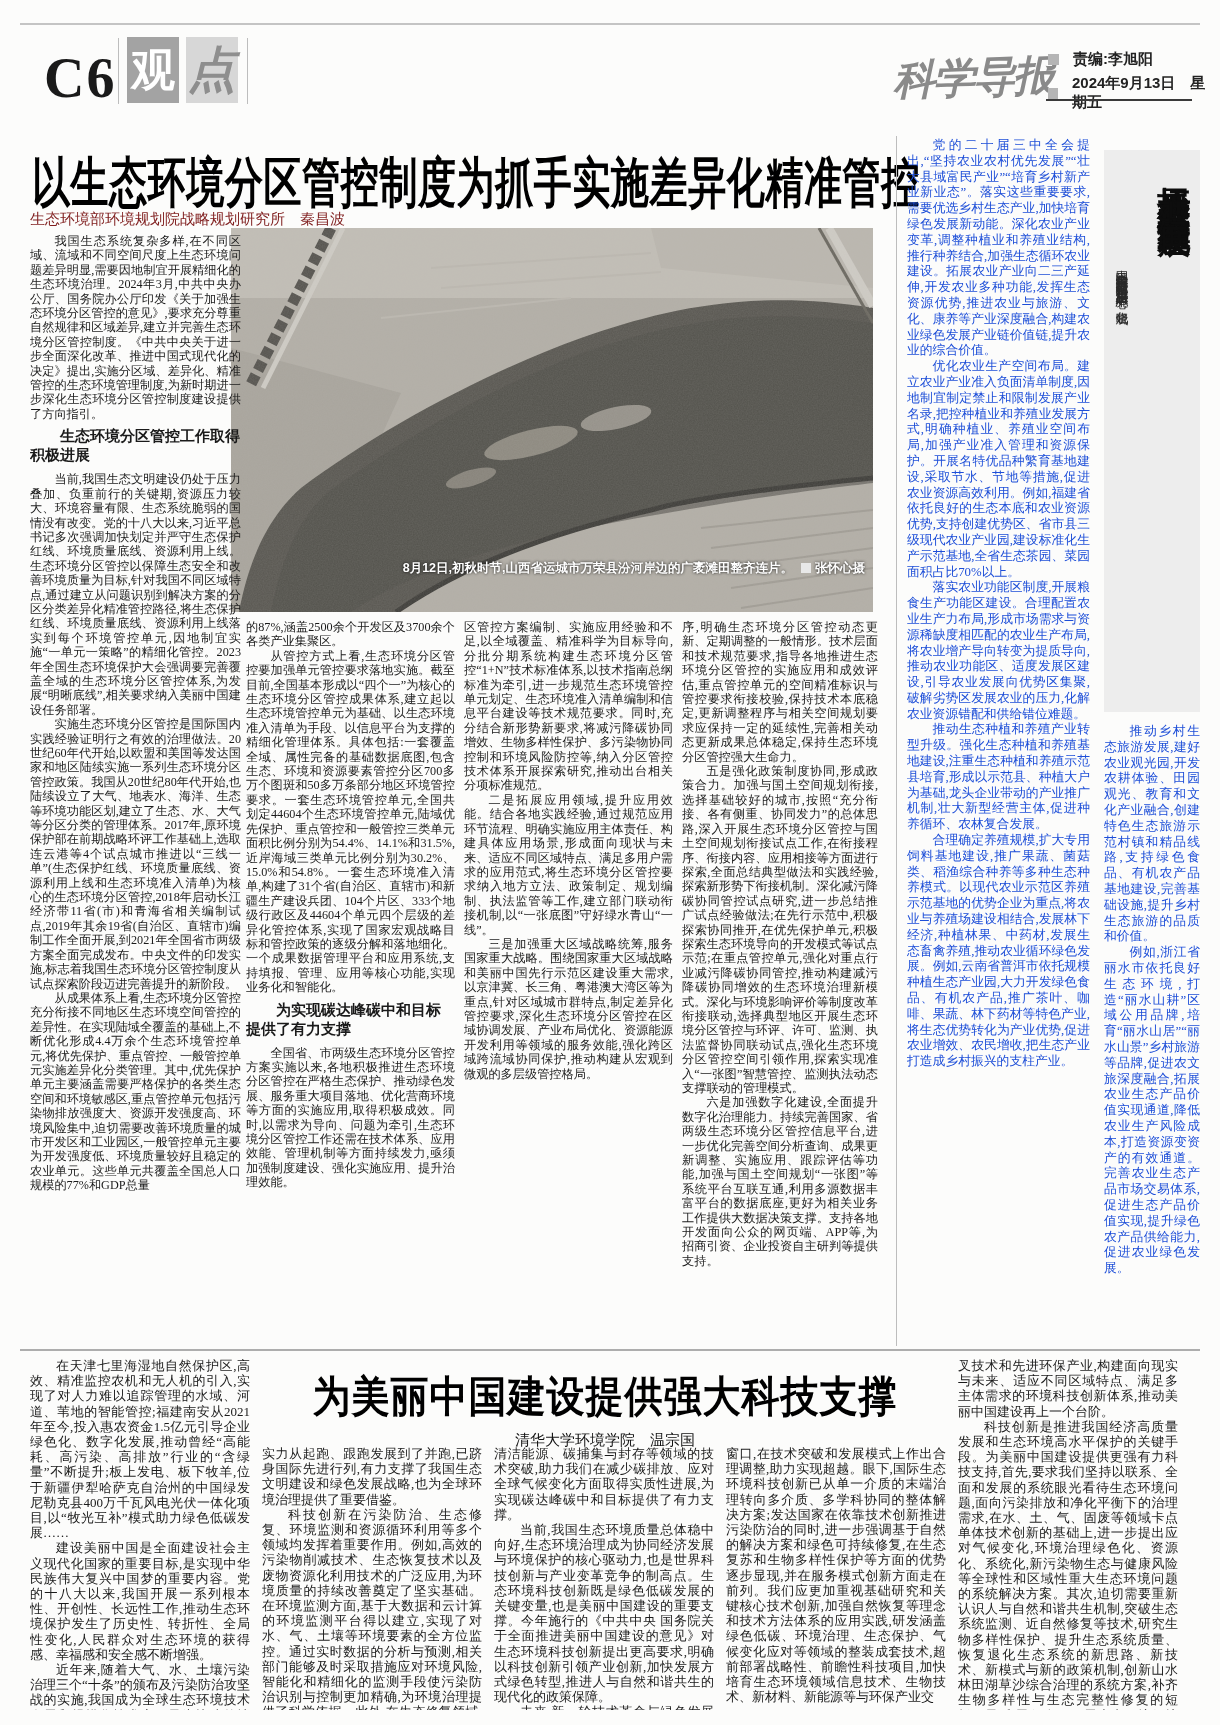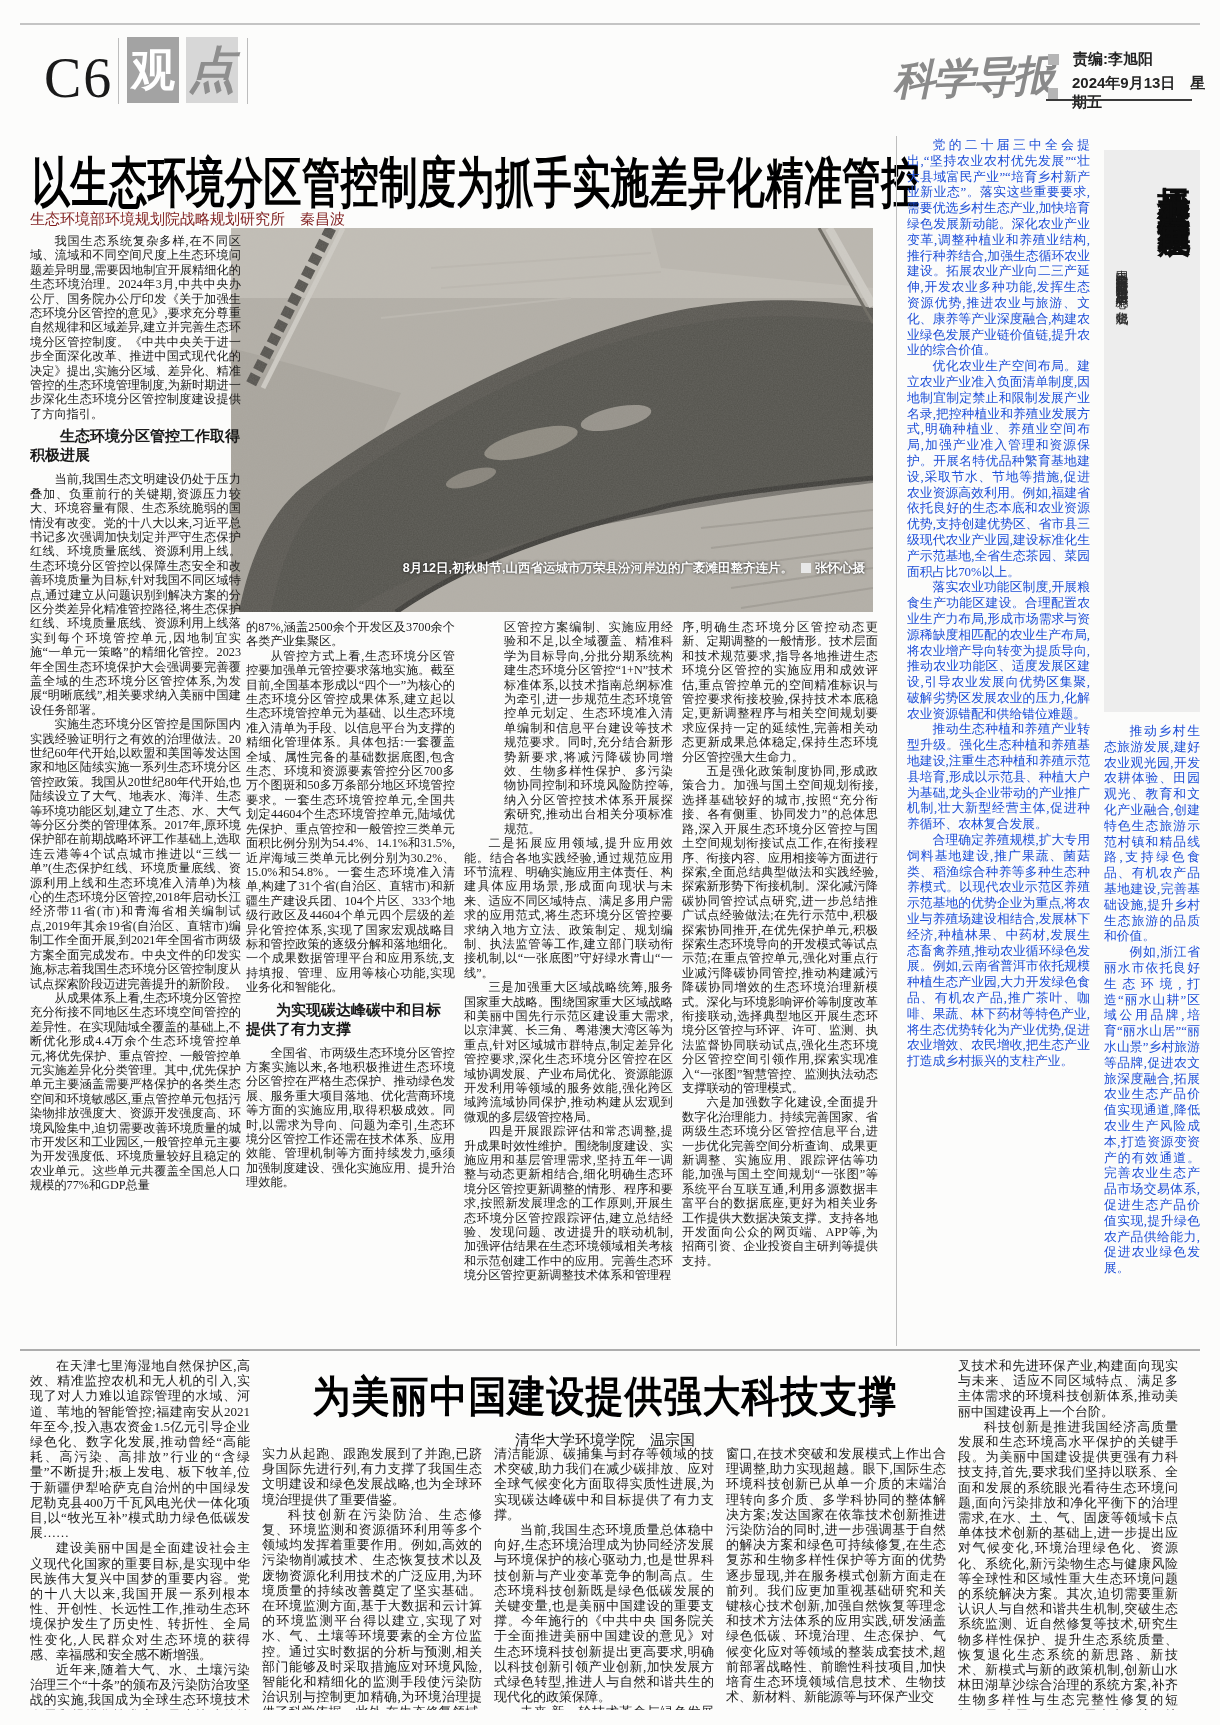--- a/index.html
+++ b/index.html
@@ -5,21 +5,21 @@
   html,body{margin:0;padding:0;}
   body{
     width:1220px;height:1725px;position:relative;
     background:#fcfcfb;color:#1a1a1a;
     font-family:"Liberation Serif","DejaVu Serif",serif;
     overflow:hidden;
   }
   .abs{position:absolute;}
   .rule{background:#c4c4c4;}
   
-  .pageno{font-family:"Liberation Serif",serif;font-weight:normal;font-size:56px;letter-spacing:2px;}
+  .pageno{font-family:"Liberation Serif",serif;font-weight:bold;font-size:56px;letter-spacing:2px;}
   .logo-box{width:52px;height:66px;display:flex;align-items:center;justify-content:center;}
   .guan{background:#a3a3a3;color:#ffffff;font-family:"Liberation Sans",sans-serif;font-weight:bold;font-size:44px;}
   .dian{background:#d7d7d7;color:#8e8e8e;font-family:"DejaVu Serif",serif;font-style:italic;font-weight:bold;font-size:48px;}
   .vline{width:1px;background:#bdbdbd;}
   .masthead{font-family:"DejaVu Serif",serif;font-style:italic;font-weight:bold;font-size:42px;
     color:#8a8a8a;letter-spacing:-2px;transform:rotate(-2deg);}
   .hdr-row{display:flex;align-items:center;gap:14px;font-family:"Liberation Sans",sans-serif;
     font-size:15px;font-weight:bold;color:#222;}
   .sq{width:11px;height:11px;background:#b5b5b5;display:inline-block;}
   
@@ -134,24 +134,23 @@
   <p>实施生态环境分区管控是国际国内实践经验证明行之有效的治理做法。20世纪60年代开始,以欧盟和美国等发达国家和地区陆续实施一系列生态环境分区管控政策。我国从20世纪80年代开始,也陆续设立了大气、地表水、海洋、生态等环境功能区划,建立了生态、水、大气等分区分类的管理体系。2017年,原环境保护部在前期战略环评工作基础上,选取连云港等4个试点城市推进以“三线一单”(生态保护红线、环境质量底线、资源利用上线和生态环境准入清单)为核心的生态环境分区管控,2018年启动长江经济带11省(市)和青海省相关编制试点,2019年其余19省(自治区、直辖市)编制工作全面开展,到2021年全国省市两级方案全面完成发布。中央文件的印发实施,标志着我国生态环境分区管控制度从试点探索阶段迈进完善提升的新阶段。</p>
   <p>从成果体系上看,生态环境分区管控充分衔接不同地区生态环境空间管控的差异性。在实现陆域全覆盖的基础上,不断优化形成4.4万余个生态环境管控单元,将优先保护、重点管控、一般管控单元实施差异化分类管理。其中,优先保护单元主要涵盖需要严格保护的各类生态空间和环境敏感区,重点管控单元包括污染物排放强度大、资源开发强度高、环境风险集中,迫切需要改善环境质量的城市开发区和工业园区,一般管控单元主要为开发强度低、环境质量较好且稳定的农业单元。这些单元共覆盖全国总人口规模的77%和GDP总量</p>
 </div>
 <div class="abs col bt" style="left:246px;top:620px;width:209px;height:726px;">
   <p style="text-indent:0;">的87%,涵盖2500余个开发区及3700余个各类产业集聚区。</p>
   <p>从管控方式上看,生态环境分区管控要加强单元管控要求落地实施。截至目前,全国基本形成以“四个一”为核心的生态环境分区管控成果体系,建立起以生态环境管控单元为基础、以生态环境准入清单为手段、以信息平台为支撑的精细化管理体系。具体包括:一套覆盖全域、属性完备的基础数据底图,包含生态、环境和资源要素管控分区700多万个图斑和50多万条部分地区环境管控要求。一套生态环境管控单元,全国共划定44604个生态环境管控单元,陆域优先保护、重点管控和一般管控三类单元面积比例分别为54.4%、14.1%和31.5%,近岸海域三类单元比例分别为30.2%、15.0%和54.8%。一套生态环境准入清单,构建了31个省(自治区、直辖市)和新疆生产建设兵团、104个片区、333个地级行政区及44604个单元四个层级的差异化管控体系,实现了国家宏观战略目标和管控政策的逐级分解和落地细化。一个成果数据管理平台和应用系统,支持填报、管理、应用等核心功能,实现业务化和智能化。</p>
   <div class="subhead">为实现碳达峰碳中和目标提供了有力支撑</div>
   <p>全国省、市两级生态环境分区管控方案实施以来,各地积极推进生态环境分区管控在严格生态保护、推动绿色发展、服务重大项目落地、优化营商环境等方面的实施应用,取得积极成效。同时,以需求为导向、问题为牵引,生态环境分区管控工作还需在技术体系、应用效能、管理机制等方面持续发力,亟须加强制度建设、强化实施应用、提升治理效能。</p>
 </div>
 <div class="abs col bt" style="left:464px;top:620px;width:209px;height:726px;">
-  <p style="text-indent:0;margin-left:40px;">区管控方案编制、实施应用经验和不足,以全域覆盖、精准科学为目标导向,分批分期系统构建生态环境分区管控“1+N”技术标准体系,以技术指南总纲标准为牵引,进一步规范生态环境管控单元划定、生态环境准入清单编制和信息平台建设等技术规范要求。同时,充分结合新形势新要求,将减污降碳协同增效、生物多样性保护、多污染物协同控制和环境风险防控等,纳入分区管控技术体系开展探索研究,推动出台相关分项标准规范。</p>
+  <p style="text-indent:0;">区管控方案编制、实施应用经验和不足,以全域覆盖、精准科学为目标导向,分批分期系统构建生态环境分区管控“1+N”技术标准体系,以技术指南总纲标准为牵引,进一步规范生态环境管控单元划定、生态环境准入清单编制和信息平台建设等技术规范要求。同时,充分结合新形势新要求,将减污降碳协同增效、生物多样性保护、多污染物协同控制和环境风险防控等,纳入分区管控技术体系开展探索研究,推动出台相关分项标准规范。</p>
   <p>二是拓展应用领域,提升应用效能。结合各地实践经验,通过规范应用环节流程、明确实施应用主体责任、构建具体应用场景,形成面向现状与未来、适应不同区域特点、满足多用户需求的应用范式,将生态环境分区管控要求纳入地方立法、政策制定、规划编制、执法监管等工作,建立部门联动衔接机制,以“一张底图”守好绿水青山“一线”。</p>
   <p>三是加强重大区域战略统筹,服务国家重大战略。围绕国家重大区域战略和美丽中国先行示范区建设重大需求,以京津冀、长三角、粤港澳大湾区等为重点,针对区域城市群特点,制定差异化管控要求,深化生态环境分区管控在区域协调发展、产业布局优化、资源能源开发利用等领域的服务效能,强化跨区域跨流域协同保护,推动构建从宏观到微观的多层级管控格局。</p>
-  <p>四是开展跟踪评估和常态调整,提升成果时效性维护。围绕制度建设、实施应用和基层管理需求,坚持五年一调整与动态更新相结合,细化明确生态环境分区管控更新调整的情形、程序和要求,按照新发展理念的工作原则,开展生态环境分区管控跟踪评估,建立总结经验、发现问题、改进提升的联动机制,加强评估结果在生态环境领域相关考核和示范创建工作中的应用。完善生态环境分区管控更新调整技术体系和管理程</p>
 </div>
 <div class="abs col bt" style="left:682px;top:620px;width:196px;height:726px;">
   <p style="text-indent:0;">序,明确生态环境分区管控动态更新、定期调整的一般情形。技术层面和技术规范要求,指导各地推进生态环境分区管控的实施应用和成效评估,重点管控单元的空间精准标识与管控要求衔接校验,保持技术本底稳定,更新调整程序与相关空间规划要求应保持一定的延续性,完善相关动态更新成果总体稳定,保持生态环境分区管控强大生命力。</p>
   <p>五是强化政策制度协同,形成政策合力。加强与国土空间规划衔接,选择基础较好的城市,按照“充分衔接、各有侧重、协同发力”的总体思路,深入开展生态环境分区管控与国土空间规划衔接试点工作,在衔接程序、衔接内容、应用相接等方面进行探索,全面总结典型做法和实践经验,探索新形势下衔接机制。深化减污降碳协同管控试点研究,进一步总结推广试点经验做法;在先行示范中,积极探索协同推开,在优先保护单元,积极探索生态环境导向的开发模式等试点示范;在重点管控单元,强化对重点行业减污降碳协同管控,推动构建减污降碳协同增效的生态环境治理新模式。深化与环境影响评价等制度改革衔接联动,选择典型地区开展生态环境分区管控与环评、许可、监测、执法监督协同联动试点,强化生态环境分区管控空间引领作用,探索实现准入“一张图”智慧管控、监测执法动态支撑联动的管理模式。</p>
   <p>六是加强数字化建设,全面提升数字化治理能力。持续完善国家、省两级生态环境分区管控信息平台,进一步优化完善空间分析查询、成果更新调整、实施应用、跟踪评估等功能,加强与国土空间规划“一张图”等系统平台互联互通,利用多源数据丰富平台的数据底座,更好为相关业务工作提供大数据决策支撑。支持各地开发面向公众的网页端、APP等,为招商引资、企业投资自主研判等提供支持。</p>
 </div>
 
 <div class="abs vline" style="left:896px;top:136px;height:1210px;"></div>
 
 <div class="abs col side" style="left:907px;top:138px;width:183px;height:1206px;">

